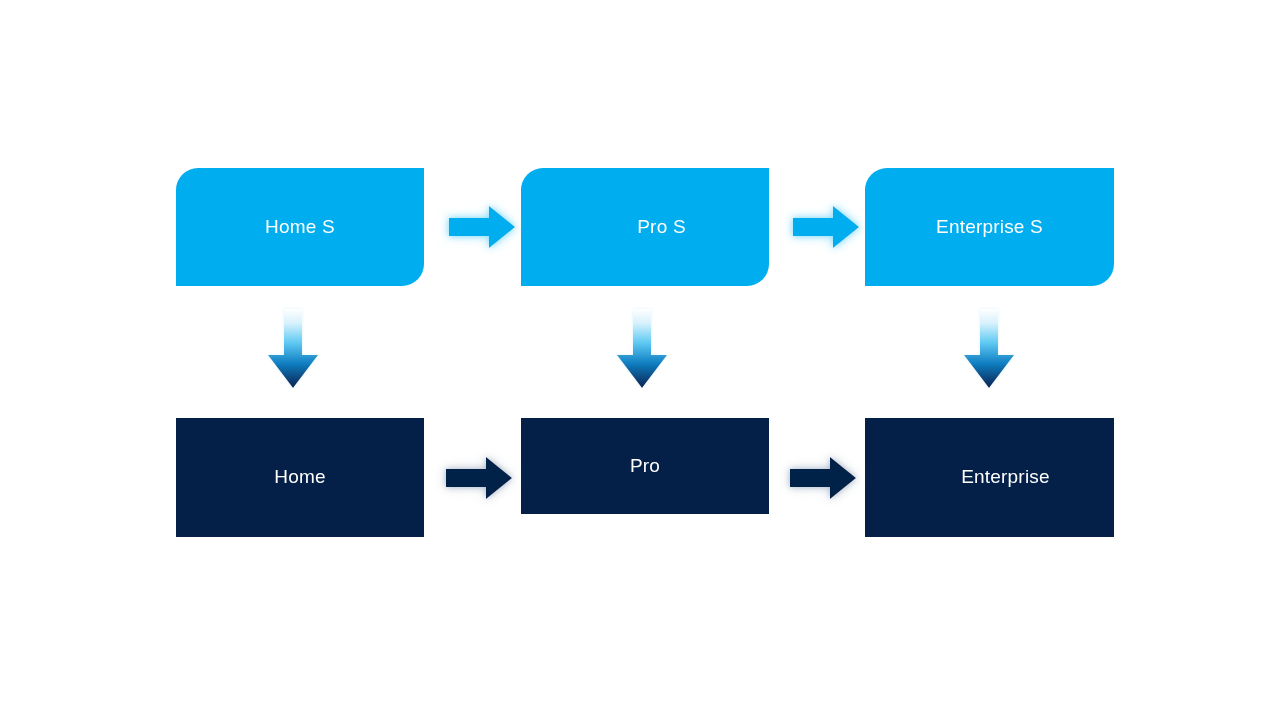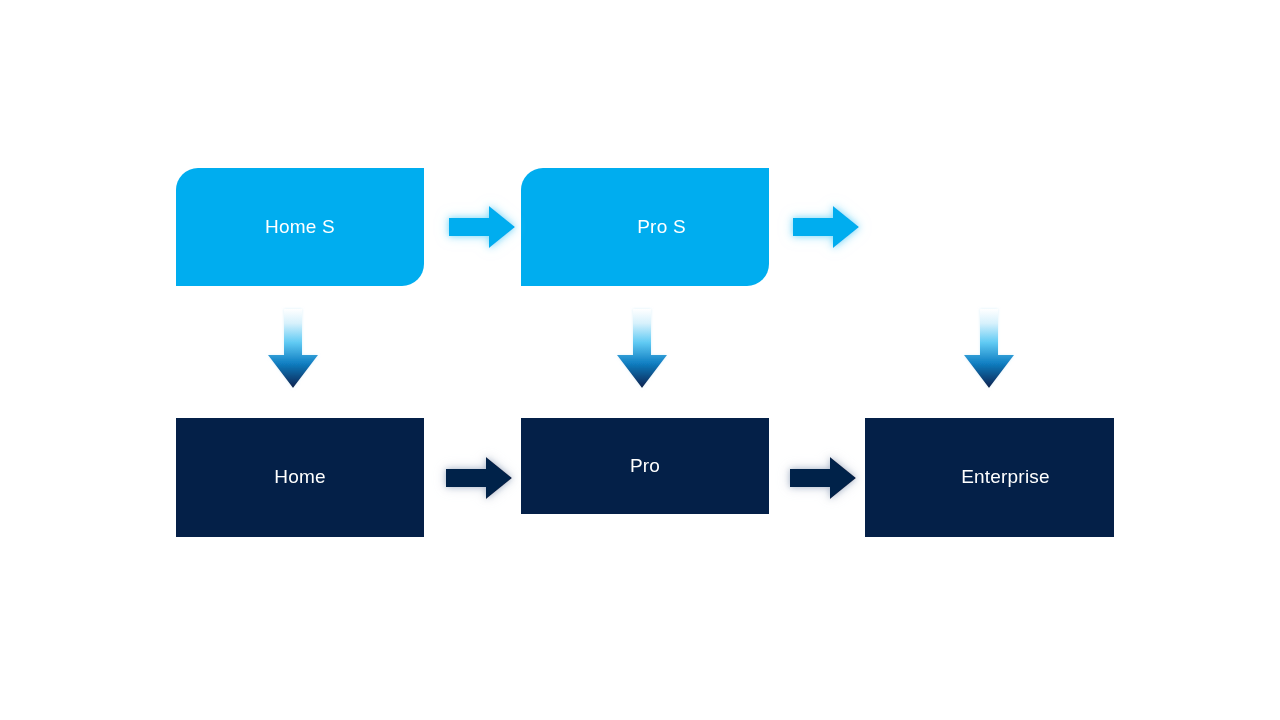--- a/index.html
+++ b/index.html
@@ -93,20 +93,23 @@
   </svg>
 
   <div class="node node-top" style="left:140px; top:168px; width:248px; height:118px;">
     <span>Home S</span>
   </div>
 
   <div class="node node-top" style="left:485px; top:168px; width:248px; height:118px;padding-left:33px;">
     <span>Pro S</span>
   </div>
 
+  <div class="node node-top" style="left:829px; top:168px; width:249px; height:118px;">
+    <span>Enterprise S</span>
+  </div>
 
   <div class="arrow-h" style="left:411px; top:204px;">
     <svg width="70" height="46" viewBox="0 0 70 46">
       <path d="M2 14 H42 V2 L68 23 L42 44 V32 H2 Z" fill="#00ADEF" filter="url(#cyanGlow)"></path>
     </svg>
   </div>
 
   <div class="arrow-h" style="left:755px; top:204px;">
     <svg width="70" height="46" viewBox="0 0 70 46">
       <path d="M2 14 H42 V2 L68 23 L42 44 V32 H2 Z" fill="#00ADEF" filter="url(#cyanGlow)"></path>

